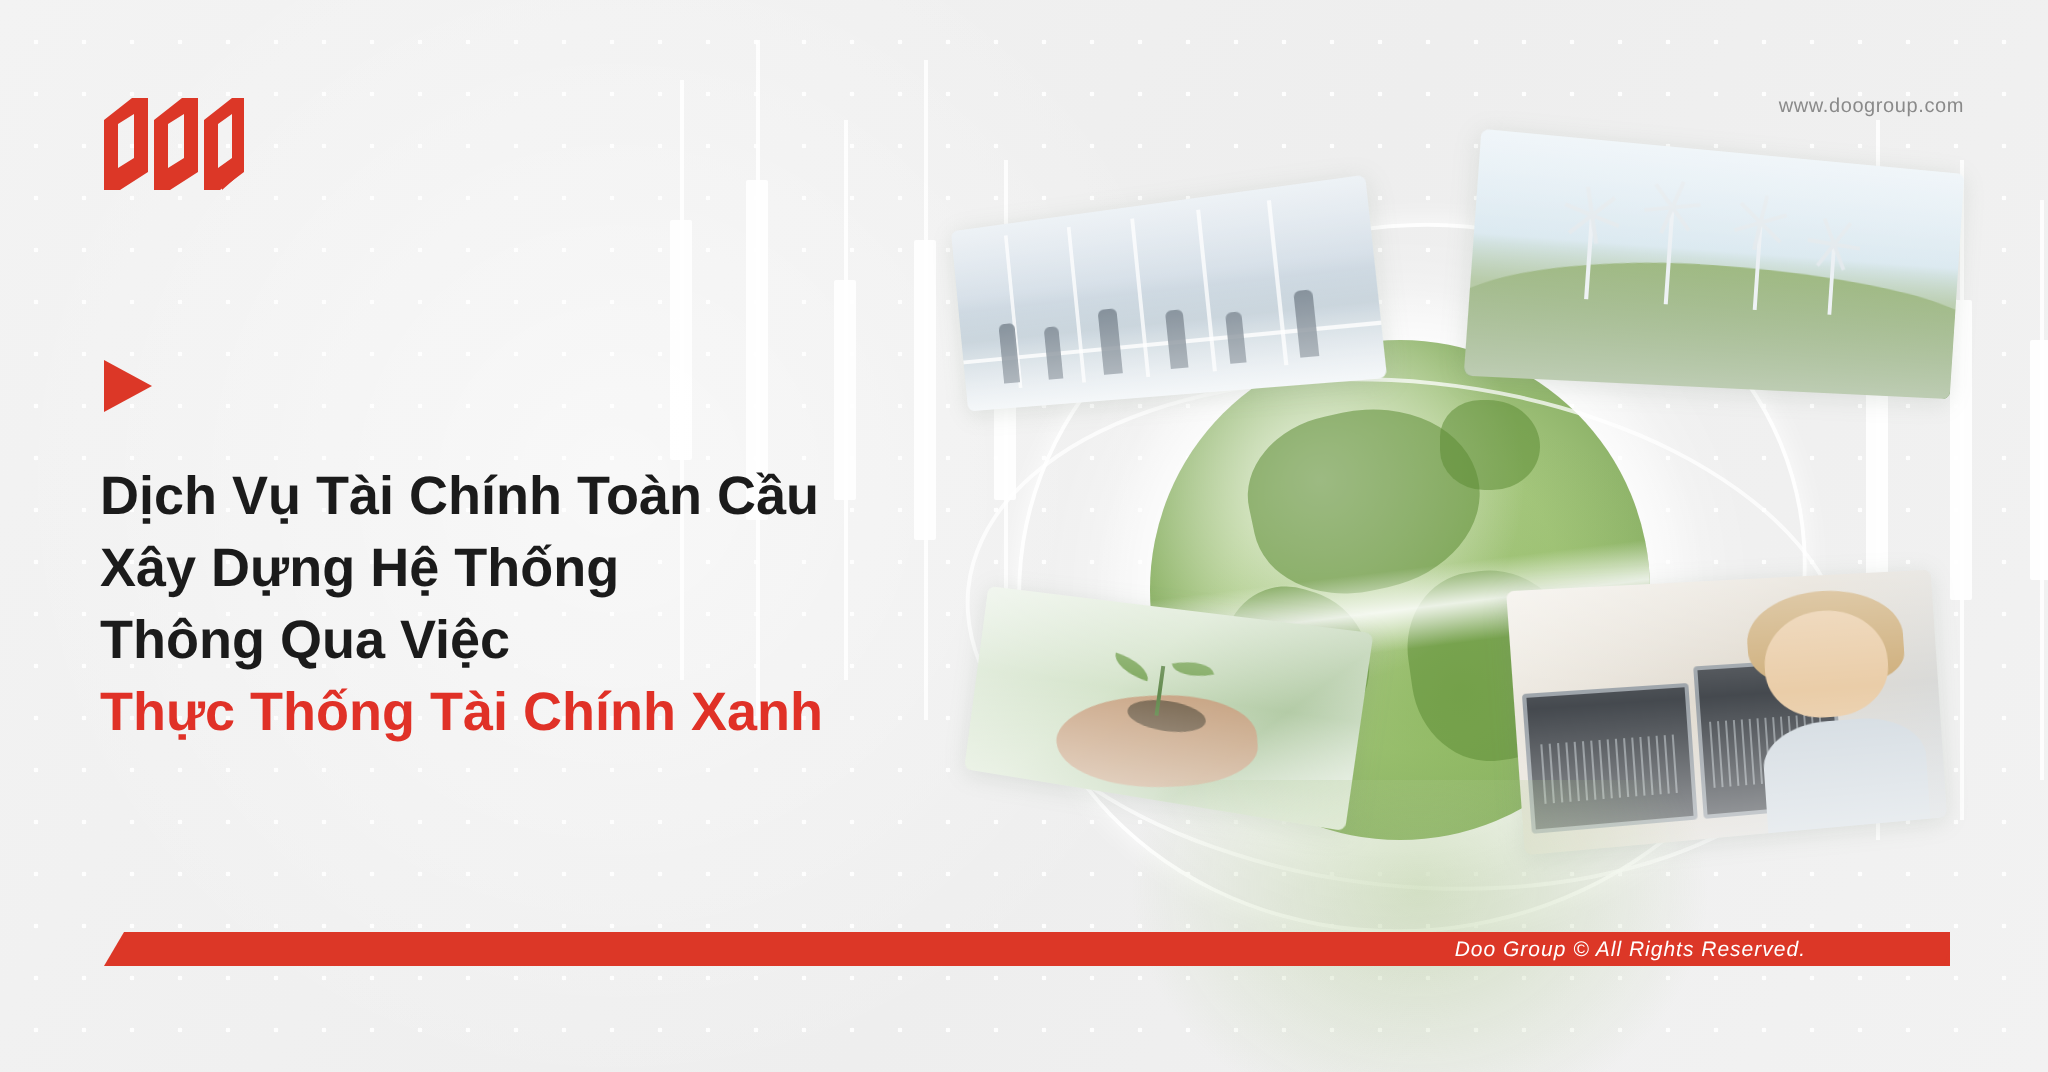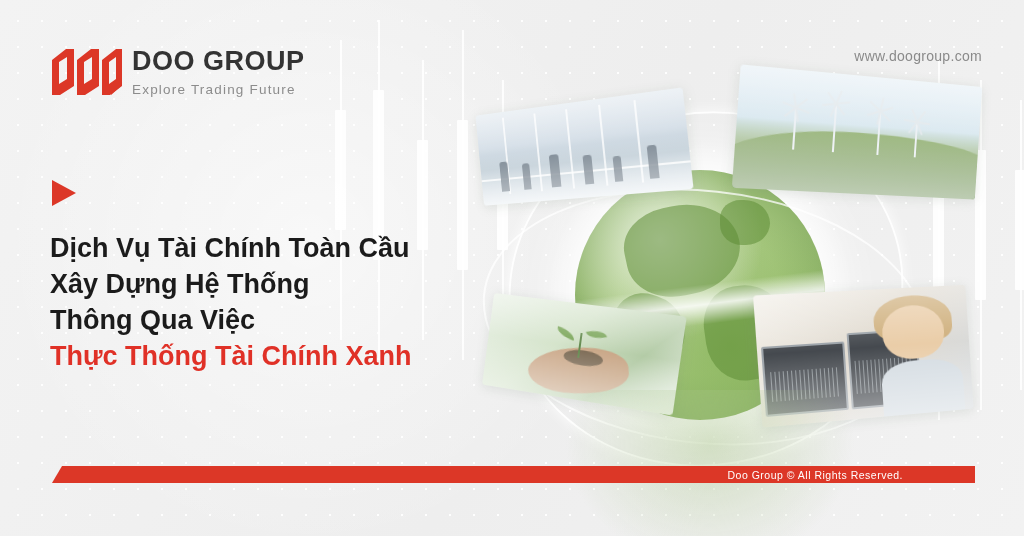--- a/index.html
+++ b/index.html
@@ -48,21 +48,21 @@
   .brand{
     font-size:27px;font-weight:bold;letter-spacing:.5px;color:#333333;
     line-height:1;font-family:"Liberation Sans",sans-serif;
   }
   .tagline{
     margin-top:7px;font-size:13.5px;color:#8c8c8c;letter-spacing:1.2px;
     font-family:"Liberation Sans",sans-serif;
   }
   .site-url{
     position:absolute;right:42px;top:48px;
-    font-size:14px;color:#8a8a8a;letter-spacing:.3px;
+    font-size:10px;color:#8a8a8a;letter-spacing:.3px;
   }
 
   
   .play-marker{
     position:absolute;left:52px;top:180px;
     width:0;height:0;
     border-top:13px solid transparent;
     border-bottom:13px solid transparent;
     border-left:24px solid #dc3727;
   }
@@ -209,21 +209,21 @@
     -webkit-clip-path:polygon(10px 0, 100% 0, 100% 100%, 0 100%);
     display:flex;align-items:center;justify-content:flex-end;
   }
   .footer-bar .shape{
     position:absolute;inset:0;background:#dc3727;
     clip-path:polygon(12px 0, 100% 0, 100% 45%, 920px 100%, 0 100%);
   }
   .footer-text{
     position:relative;z-index:2;
     color:#ffffff;font-size:10.5px;letter-spacing:.5px;
-    margin-right:72px;white-space:nowrap;
+    margin-right:72px;white-space:nowrap;font-style:italic;
   }
   .green-haze{
     position:absolute;left:560px;top:390px;width:300px;height:180px;
     background:radial-gradient(ellipse at 50% 30%, rgba(171,199,139,.45), rgba(171,199,139,0) 68%);
     pointer-events:none;
   }
 </style>
 </head>
 <body>
 
@@ -257,24 +257,20 @@
   <div class="logo-block">
     <span class="logo-mark">
       <svg viewBox="0 0 74 50" width="74" height="50" aria-hidden="true">
         <g fill="#dc3727">
           <path d="M4 14 L18 3 L26 3 L26 40 L12 49 L4 49 Z M11 16 L11 38 L19 33 L19 11 Z"></path>
           <path d="M29 14 L43 3 L51 3 L51 40 L37 49 L29 49 Z M36 16 L36 38 L44 33 L44 11 Z"></path>
           <path d="M54 14 L68 3 L74 3 L74 40 L62 49 L54 49 Z M61 16 L61 38 L68 33 L68 11 Z"></path>
           <path d="M63 41 L72 41 L63 49 Z"></path>
         </g>
       </svg>
-    </span>
-    <span class="logo-text">
-      <div class="brand">DOO GROUP</div>
-      <div class="tagline">Explore Trading Future</div>
     </span>
   </div>
 
   <div class="site-url">www.doogroup.com</div>
 
   <div class="play-marker"></div>
 
   <div class="headline">
     <div class="ln">Dịch Vụ Tài Chính Toàn Cầu</div>
     <div class="ln">Xây Dựng Hệ Thống</div>

